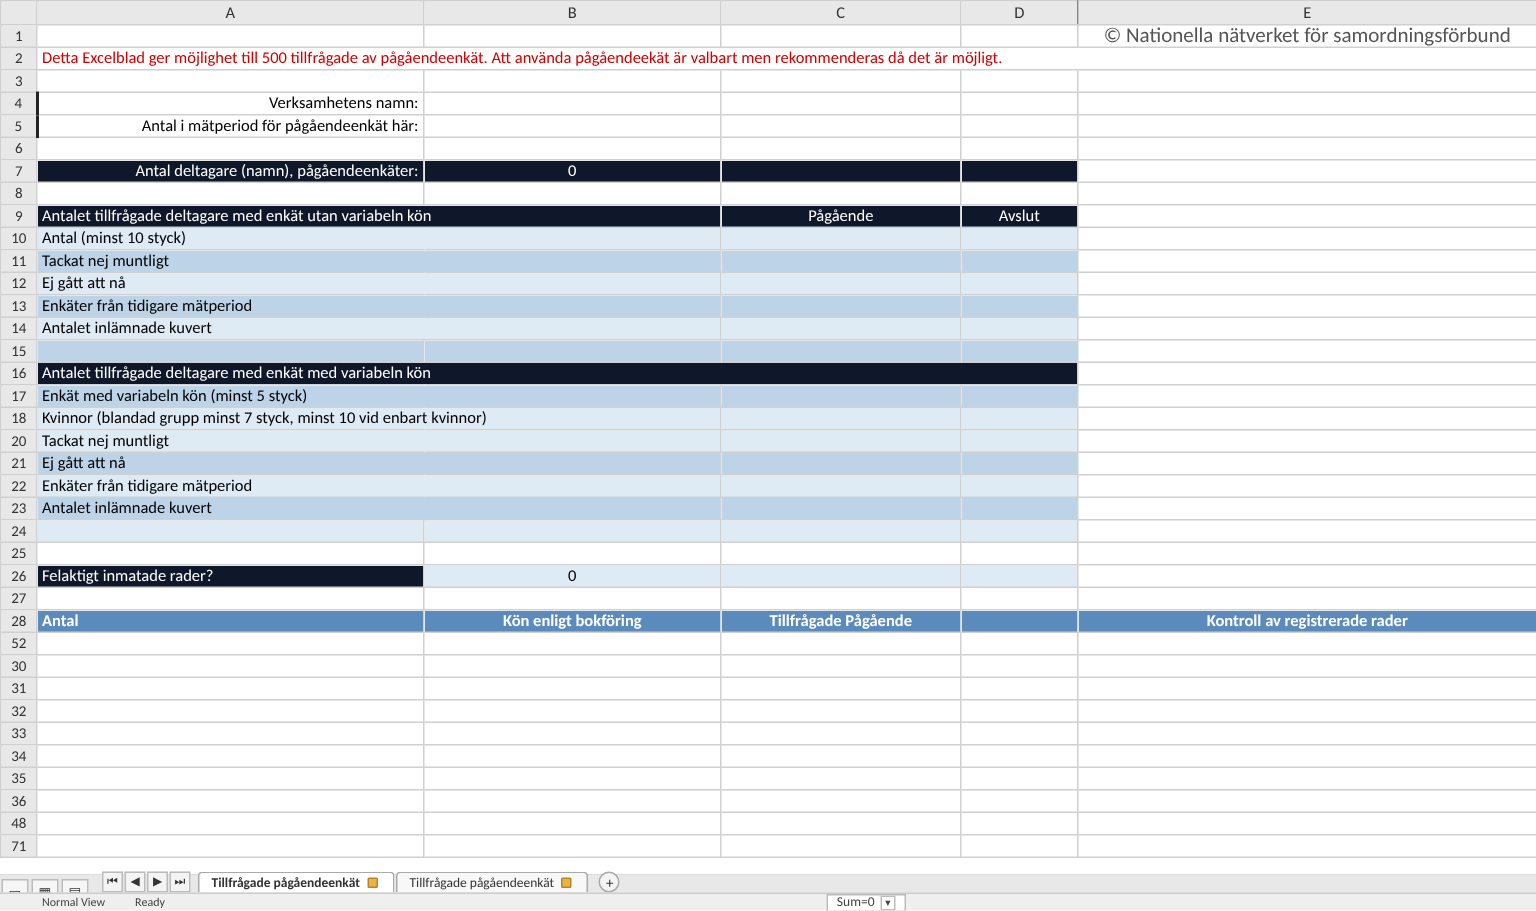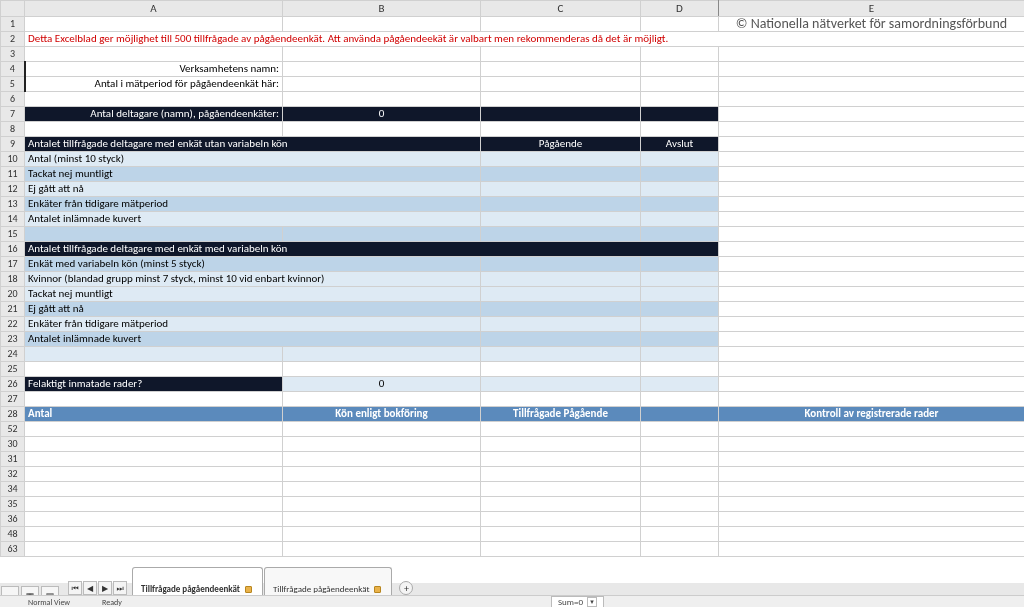--- a/index.html
+++ b/index.html
@@ -86,21 +86,21 @@
     display:flex; align-items:center; justify-content:center;
   }
   .nav-arrows { display:flex; margin:0 4px 0 8px; }
   .nav-arrow {
     width:14px; height:14px; background:#f4f4f4;
     border:1px solid #bbb; margin-right:1px; font-size:8px;
     display:flex; align-items:center; justify-content:center;
   }
   .tabs { display:flex; height:100%; align-items:flex-end; }
   .tab {
-    padding:15px 10px 1px 8px;
+    padding:1px 10px 1px 8px;
     background:#f8f8f8;
     border:1px solid #aaa; border-bottom:none;
     border-radius:3px 3px 0 0;
     margin-right:1px;
     font-size:9px;
     position:relative;
   }
   .tab.active { background:#fff; font-weight:bold; }
   .lock-icon {
     display:inline-block; width:7px; height:7px; margin-left:3px;
@@ -375,20 +375,28 @@
         </tr>
     <tr>
           <th>32</th>
           <td></td>
           <td></td>
           <td></td>
           <td></td>
           <td></td>
         </tr>
     <tr>
+          <th>33</th>
+          <td></td>
+          <td></td>
+          <td></td>
+          <td></td>
+          <td></td>
+        </tr>
+    <tr>
           <th>34</th>
           <td></td>
           <td></td>
           <td></td>
           <td></td>
           <td></td>
         </tr>
     <tr>
           <th>35</th>
           <td></td>
@@ -407,21 +415,21 @@
         </tr>
     <tr>
           <th>48</th>
           <td></td>
           <td></td>
           <td></td>
           <td></td>
           <td></td>
         </tr>
     <tr>
-          <th>63</th>
+          <th>71</th>
           <td></td>
           <td></td>
           <td></td>
           <td></td>
           <td></td>
         </tr>
 
   </tbody>
 </table>
 </div>
@@ -445,20 +453,20 @@
         <span class="lock-icon"></span>
       </div>
       <div class="tab">
         <span>Tillfrågade pågåendeenkät</span>
         <span class="lock-icon"></span>
       </div>
     </div>
     <div class="add-tab">+</div>
   </div>
   <div class="status-row2">
-    <span style="margin-right:32px">Normal View</span>
+    <span style="margin-right:20px">Normal View</span>
     <span>Ready</span>
     <div class="sum-box">
       <span>Sum=0</span>
       <span class="mini-drop">▾</span>
     </div>
   </div>
 </div>
 
 </body></html>

